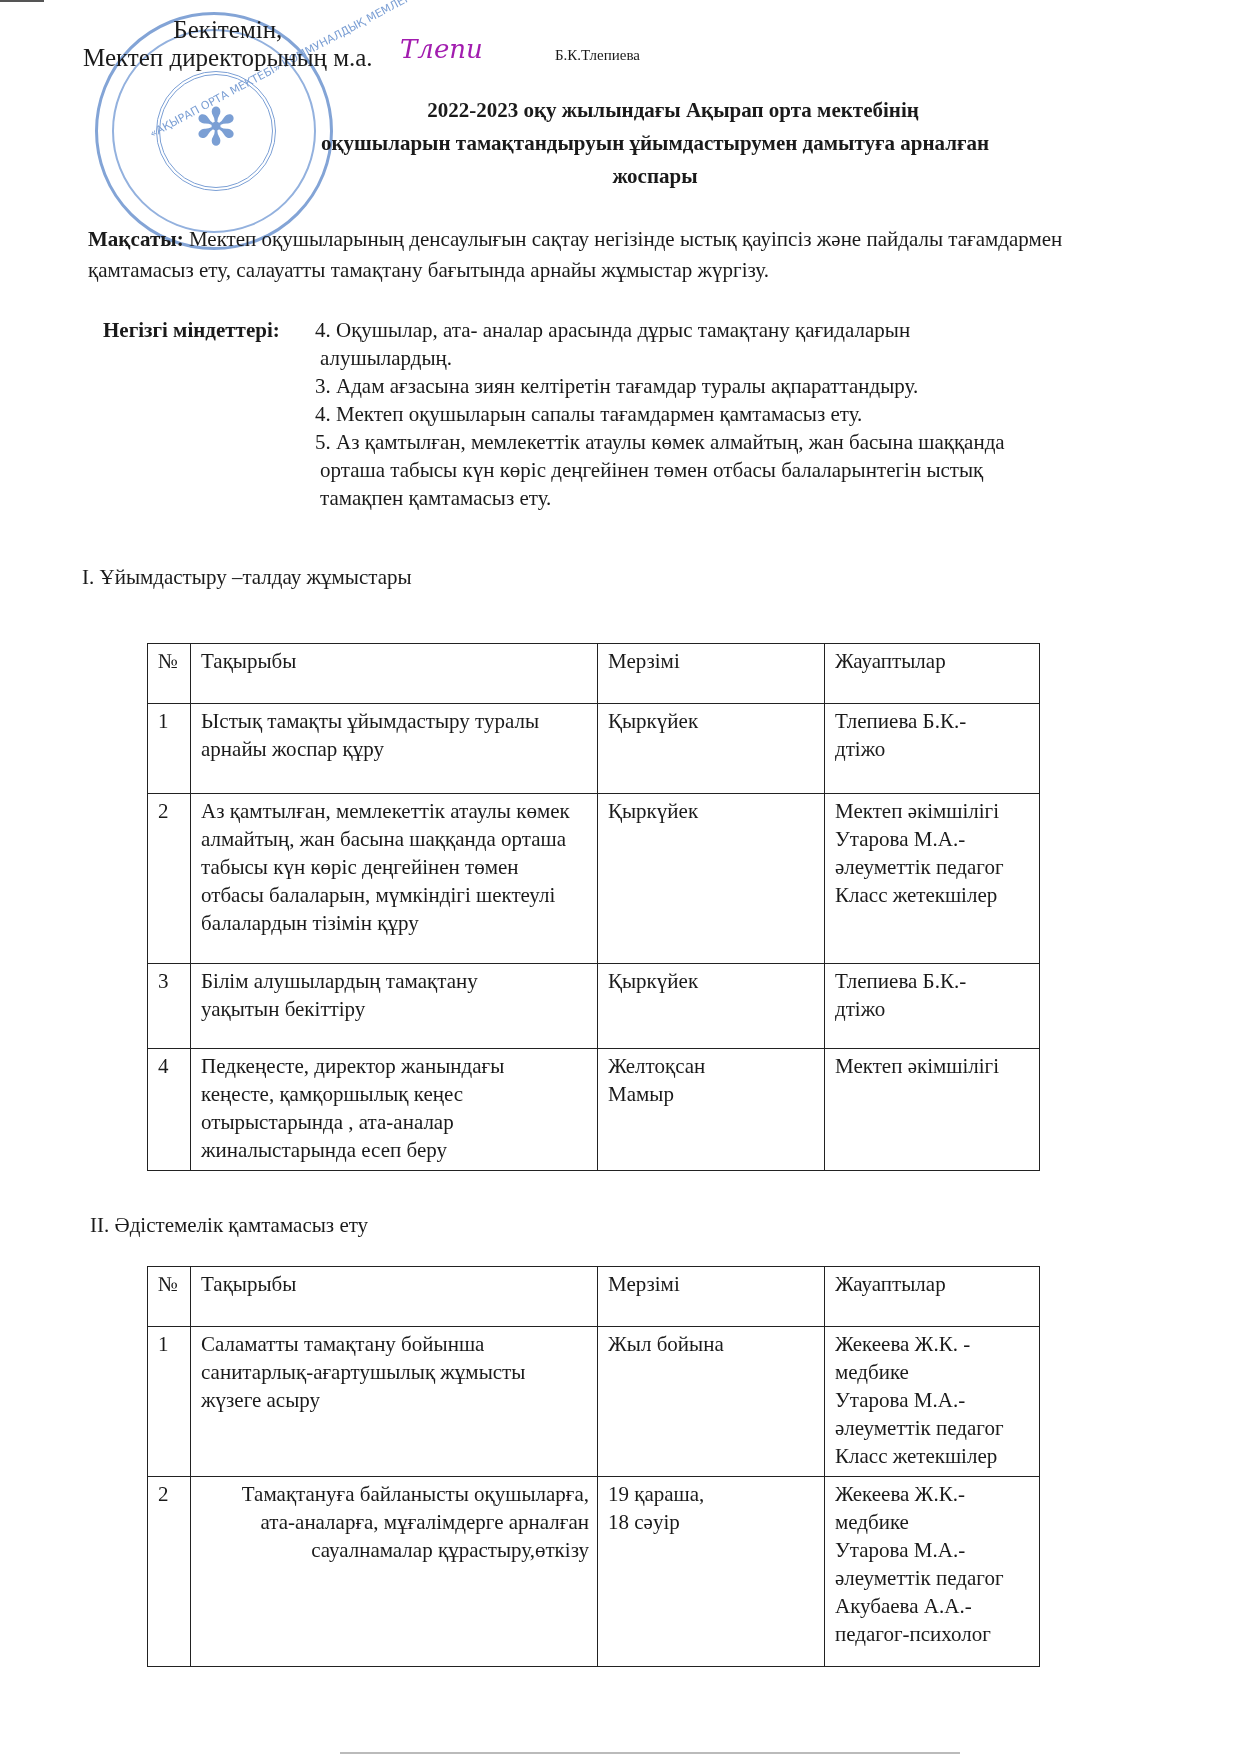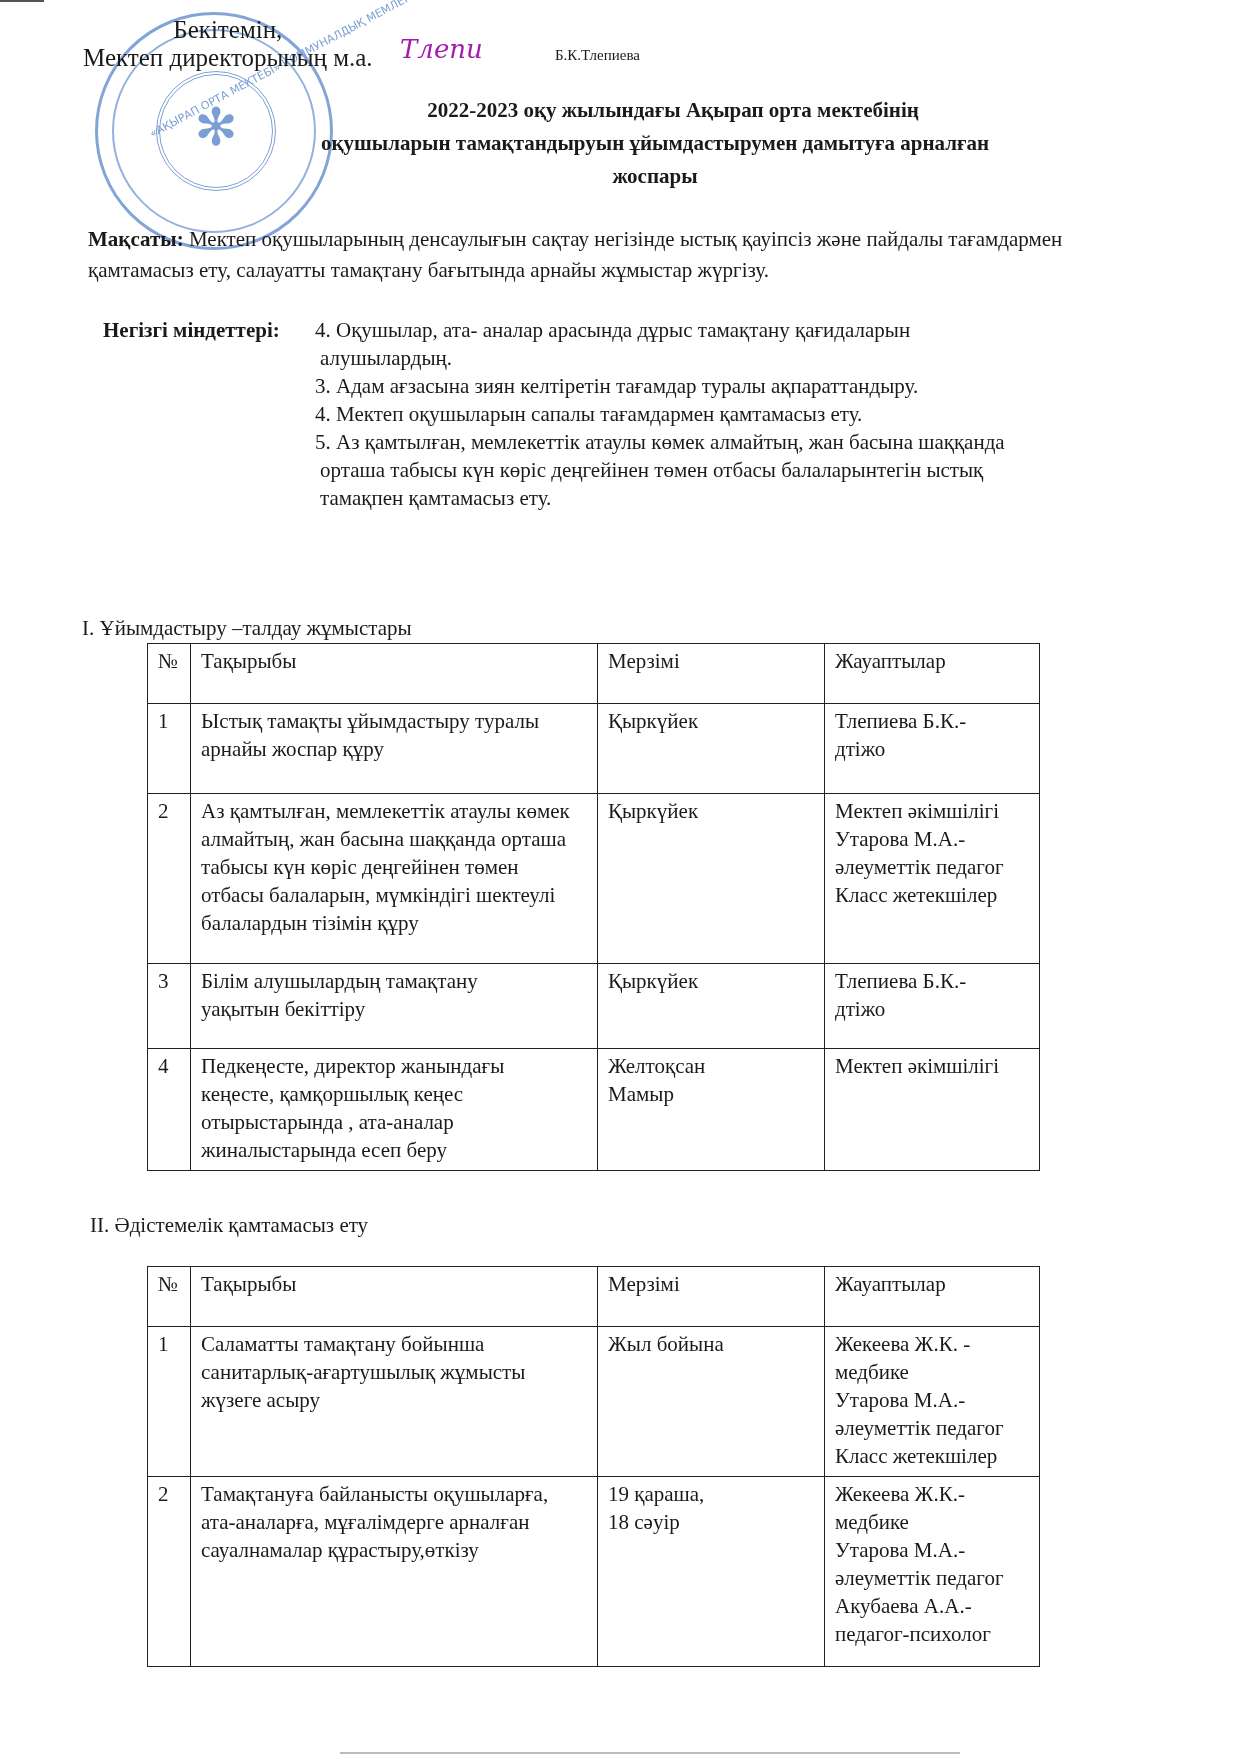--- a/index.html
+++ b/index.html
@@ -82,21 +82,21 @@
       <span class="item">4. Оқушылар, ата- аналар арасында дұрыс тамақтану қағидаларын</span>
       <span class="cont" style="white-space: pre-line;">алушылардың.</span>
       <span class="item">3. Адам ағзасына зиян келтіретін тағамдар туралы ақпараттандыру.</span>
       <span class="item">4. Мектеп оқушыларын сапалы тағамдармен қамтамасыз ету.</span>
       <span class="item">5. Аз қамтылған, мемлекеттік атаулы көмек алмайтың, жан басына шаққанда</span>
       <span class="cont" style="white-space: pre-line;">орташа табысы күн көріс деңгейінен төмен отбасы балаларынтегін ыстық
 тамақпен қамтамасыз ету.</span>
     </div>
 </div>
 
-<div class="section-title" style="left:82px; top:616px;">I. Ұйымдастыру –талдау жұмыстары</div>
+<div class="section-title" style="left:82px; top:565px;">I. Ұйымдастыру –талдау жұмыстары</div>
 
 <table class="plan" id="table1" style="left:147px; top:643px;">
   <tbody>
       <tr style="height: 60px;">
         <td class="col-num">№</td>
         <td class="col-topic">Тақырыбы</td>
         <td class="col-date">Мерзімі</td>
         <td class="col-resp">Жауаптылар</td>
       </tr>
       <tr style="height: 90px;">
@@ -158,21 +158,21 @@
 жүзеге асыру</td>
         <td class="col-date" style="white-space: pre-line;">Жыл бойына</td>
         <td class="col-resp" style="white-space: pre-line;">Жекеева Ж.К. -
 медбике
 Утарова М.А.-
 әлеуметтік педагог
 Класс жетекшілер</td>
       </tr>
       <tr style="height: 190px;">
         <td class="col-num" style="white-space: pre-line;">2</td>
-        <td class="col-topic" style="white-space: pre-line;">Тамақтануға байланысты оқушыларға,
+        <td class="col-topic" style="white-space: pre-line; text-align: right;">Тамақтануға байланысты оқушыларға,
 ата-аналарға, мұғалімдерге арналған
 сауалнамалар құрастыру,өткізу</td>
         <td class="col-date" style="white-space: pre-line;">19 қараша,
 18 сәуір</td>
         <td class="col-resp" style="white-space: pre-line;">Жекеева Ж.К.-
 медбике
 Утарова М.А.-
 әлеуметтік педагог
 Акубаева А.А.-
 педагог-психолог</td>

